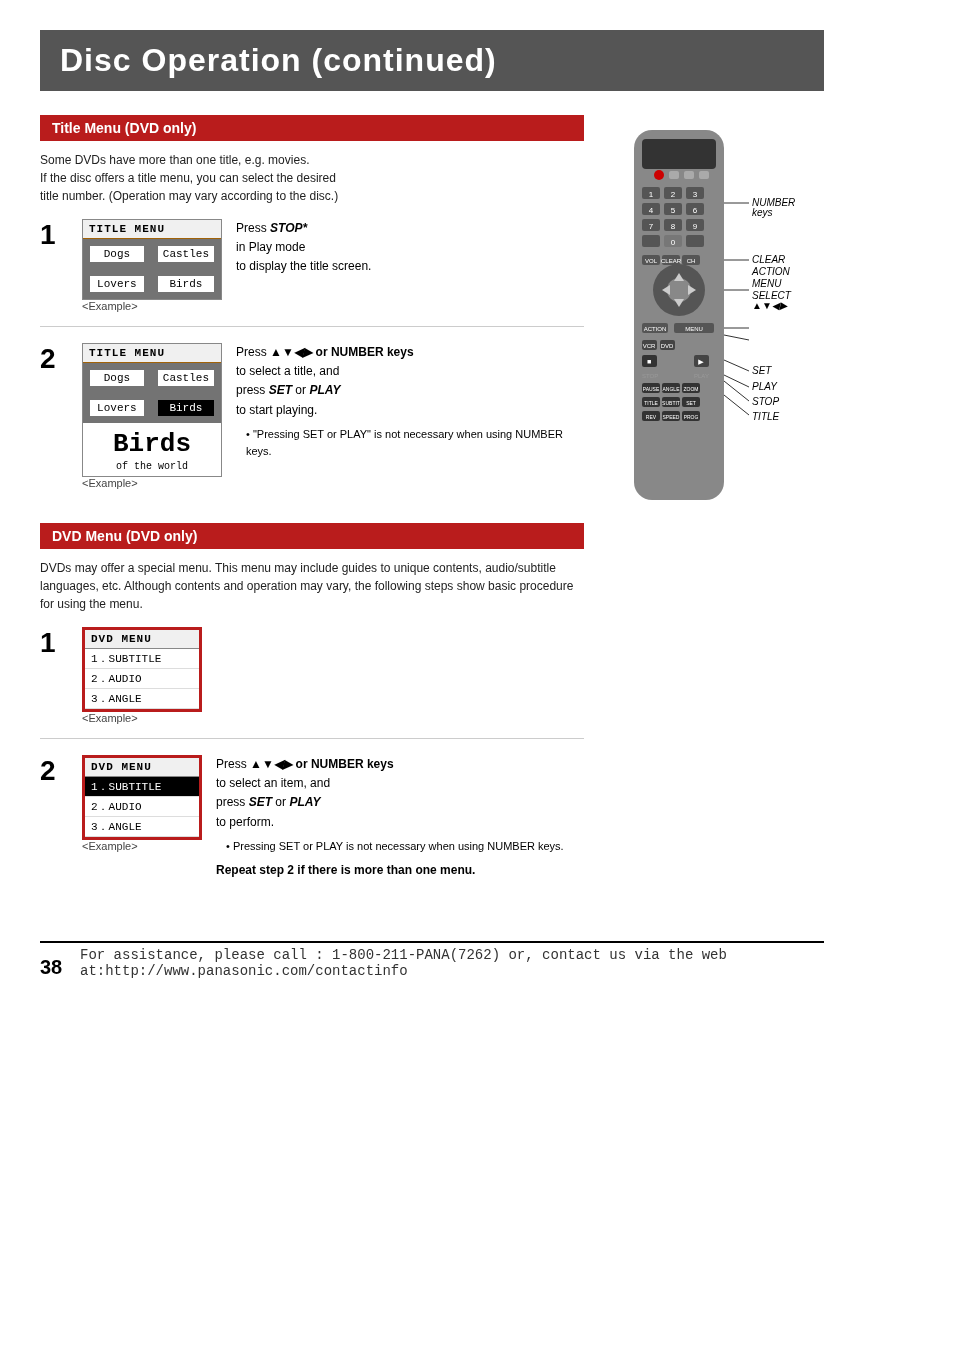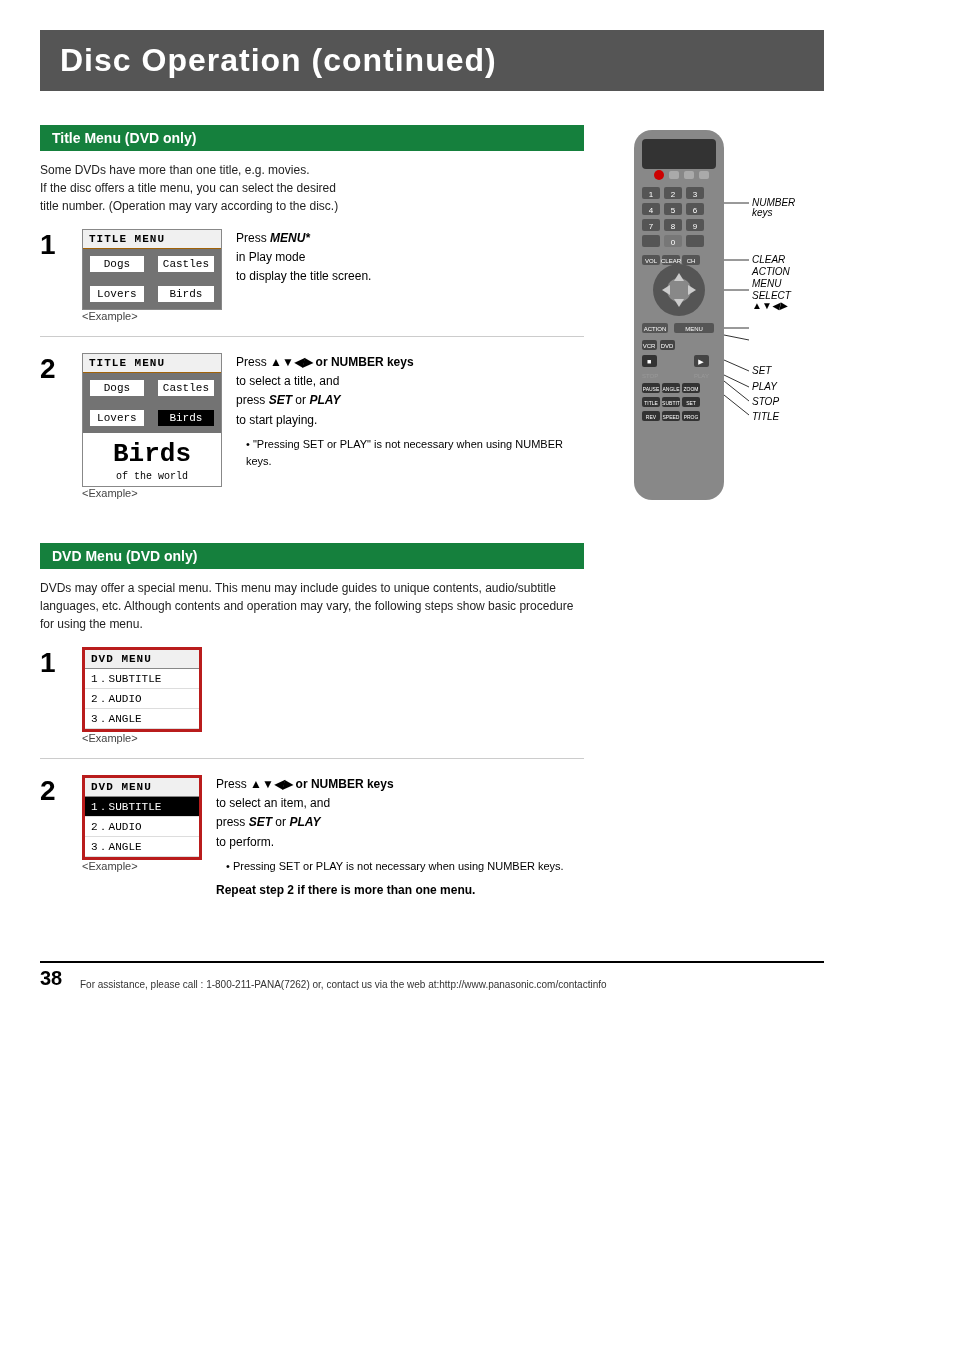--- a/index.html
+++ b/index.html
@@ -41,29 +41,28 @@
       max-width: 560px;
     }
 
     .right-col {
       width: 220px;
       flex-shrink: 0;
     }
 
     
     .section-header {
-      background: #15803d;
+      background: #b91c1c;
       color: #fff;
       font-size: 14px;
       font-weight: bold;
       padding: 5px 12px;
       margin-bottom: 10px;
       display: inline-block;
       width: 100%;
-      margin-top: 10px;
     }
 
     .section-intro {
       font-size: 12px;
       line-height: 1.5;
       margin-bottom: 14px;
       color: #222;
     }
 
     
@@ -222,22 +221,23 @@
       padding-top: 4px;
     }
 
     .page-number {
       font-size: 20px;
       font-weight: bold;
       min-width: 30px;
     }
 
     .footer-text {
-      font-size: 10px;
+      font-size: 14px;
       color: #333;
+      font-family: Liberation Mono, monospace;
     }
 
   </style>
 </head>
 <body>
 
 <div class="page">
 
   <div class="main-title">Disc Operation (continued)</div>
 
@@ -264,21 +264,21 @@
                   <div class="screen-cell">Dogs</div>
                   <div class="screen-cell">Castles</div>
                   <div class="screen-cell">Lovers</div>
                   <div class="screen-cell">Birds</div>
                 </div>
               </div>
               <div class="example-label">&lt;Example&gt;</div>
             </div>
             <div class="step-description">
               <p>
-                <span>Press </span><span class="key">MENU*</span>
+                <span>Press </span><span class="key">STOP*</span>
               </p>
               <p>in Play mode</p>
               <p>to display the title screen.</p>
             </div>
           </div>
         </div>
 
         
         <div class="step" style="border-bottom: none;">
           <div class="step-number">2</div>

